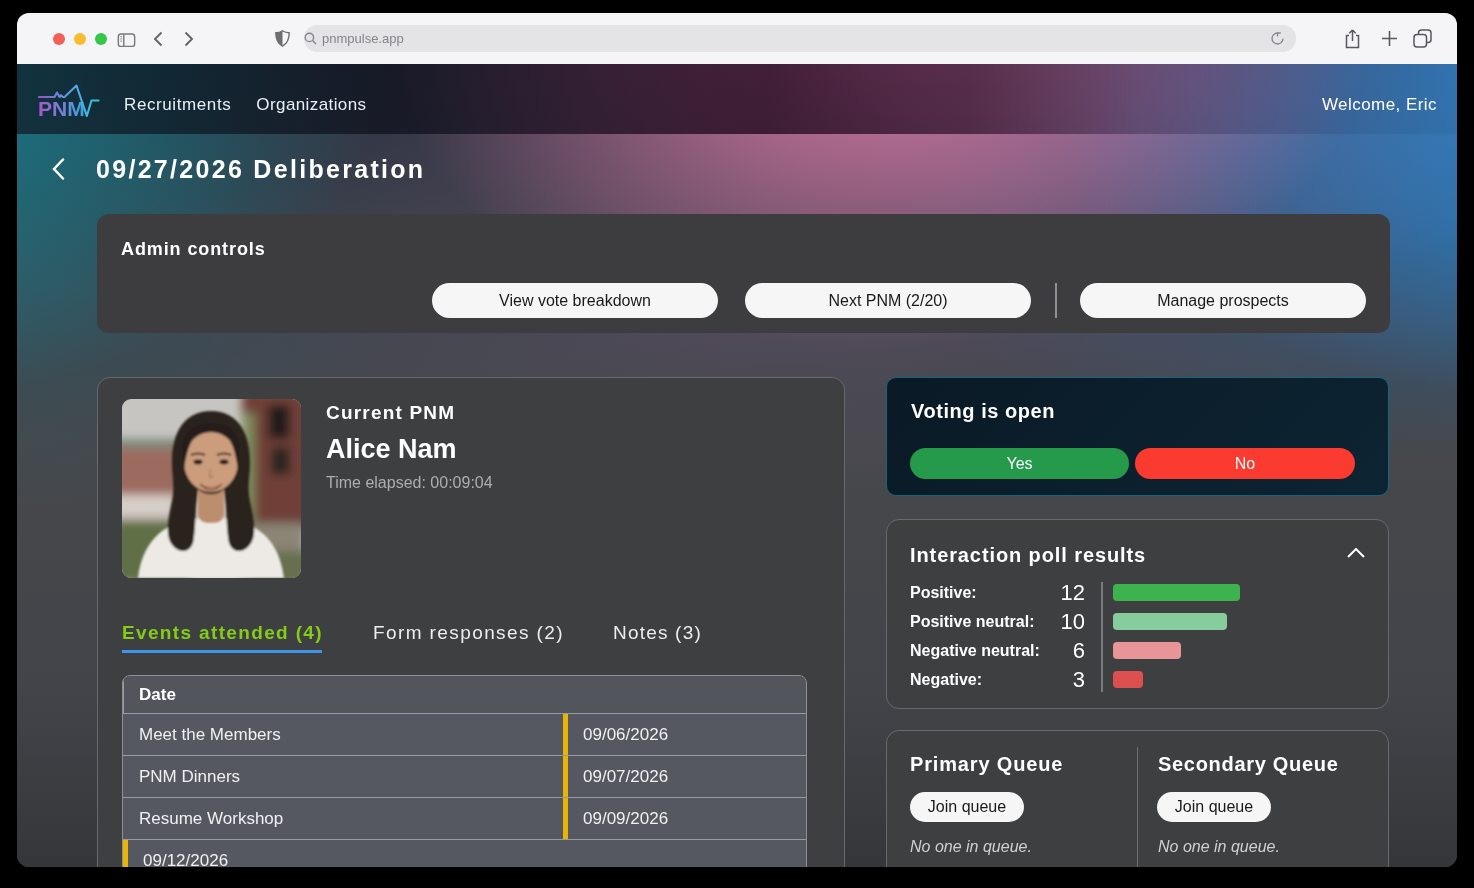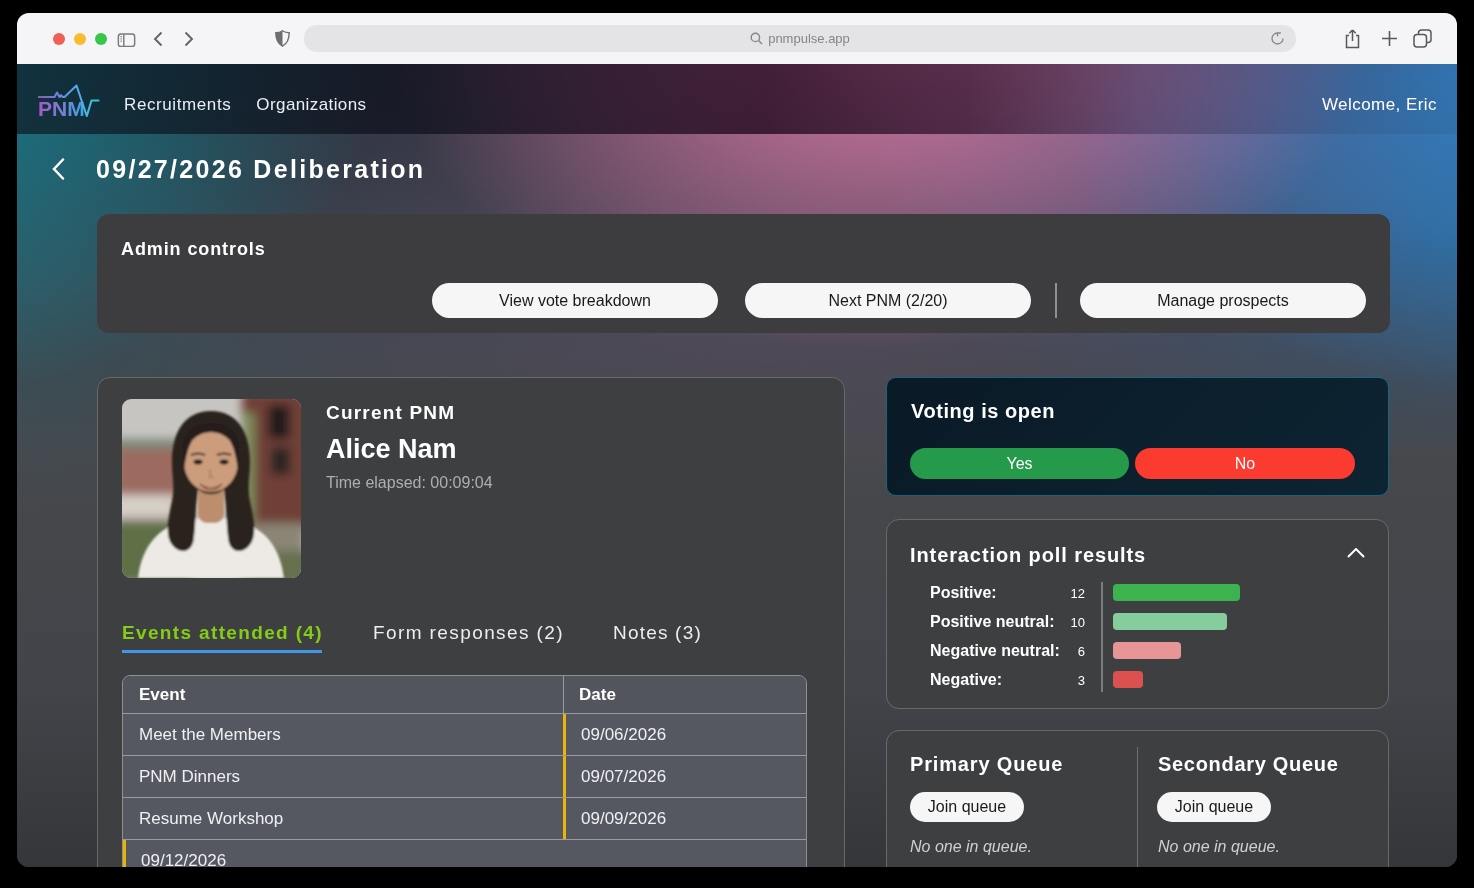--- a/index.html
+++ b/index.html
@@ -10,21 +10,21 @@
     border-radius:12px; overflow:hidden;
     box-shadow:0 10px 22px rgba(0,0,0,.7), 0 2px 6px rgba(0,0,0,.8);
     background:#3e4045;
   }
   
   #toolbar { position:absolute; left:0; top:0; width:1440px; height:51px; background:#f5f4f6; }
   .tl { position:absolute; top:19.5px; width:12px; height:12px; border-radius:50%; }
   #urlbar {
     position:absolute; left:287px; top:12px; width:992px; height:27px;
     background:#e4e3e5; border-radius:13px;
-    display:flex; align-items:center; justify-content:center;
+    display:flex; align-items:center; 
     color:#85858a; font-size:13px;
   }
   .ticon { position:absolute; }
   
   #page {
     position:absolute; left:0; top:51px; width:1440px; height:803px;
     background:
       radial-gradient(690px 450px at 860px -40px, rgba(228,128,175,.97) 0%, rgba(228,128,175,0) 72%),
       radial-gradient(1000px 440px at 850px 0px, rgba(150,80,120,.38) 0%, rgba(150,80,120,0) 70%),
       radial-gradient(1000px 270px at 760px 240px, rgba(120,85,115,.32) 0%, rgba(120,85,115,0) 70%),
@@ -180,21 +180,20 @@
       <div style="position:absolute; left:228px; top:56px; font-size:27px; font-weight:bold; color:#fff;">Alice Nam</div>
       <div style="position:absolute; left:228px; top:96px; font-size:16px; color:#aeaeb0;">Time elapsed: 00:09:04</div>
 
       <div style="position:absolute; left:24px; top:244px; font-size:19px; font-weight:bold; color:#84cc16; letter-spacing:1.35px;">Events attended (4)</div>
       <div style="position:absolute; left:24px; top:272px; width:200px; height:2.5px; background:#3f96e8;"></div>
       <div style="position:absolute; left:275px; top:244px; font-size:19px; color:#ededef; letter-spacing:1.4px;">Form responses (2)</div>
       <div style="position:absolute; left:515px; top:244px; font-size:19px; color:#ededef; letter-spacing:1.2px;">Notes (3)</div>
 
       <div id="table" style="position:absolute; left:24px; top:297px; width:685px; height:300px; border:1px solid #8f9094; border-radius:8px 8px 0 0; overflow:hidden; background:#555860;">
         <div style="height:38px; border-bottom:1px solid #9a9b9f; background:#52555c; color:#fff; font-weight:bold; font-size:17px; display:flex; align-items:center;">
-          <div style="width:440px; padding-left:16px;">Event</div>
             <div style="border-left:1px solid #9a9b9e; align-self:stretch; display:flex; align-items:center; padding-left:15px; flex:1;">Date</div>
         </div>
         <div class="trow">
             <div class="c1">Meet the Members</div>
             <div class="c2">09/06/2026</div>
           </div>
         <div class="trow">
             <div class="c1">PNM Dinners</div>
             <div class="c2">09/07/2026</div>
           </div>
@@ -249,18 +248,18 @@
       <div class="pill wpill" style="position:absolute; left:23px; top:61px; width:114px; height:30px;">Join queue</div>
       <div class="pill wpill" style="position:absolute; left:270px; top:61px; width:114px; height:30px;">Join queue</div>
       <div style="position:absolute; left:23px; top:107px; font-size:16px; font-style:italic; color:#d0d0d2;">No one in queue.</div>
       <div style="position:absolute; left:271px; top:107px; font-size:16px; font-style:italic; color:#d0d0d2;">No one in queue.</div>
     </div>
   </div>
 </div>
 <style>
   .trow { height:42px; border-bottom:1px solid #9a9b9e; display:flex; color:#f0f0f2; font-size:17px; }
   .c1 { width:440px; padding-left:16px; display:flex; align-items:center; }
-  .c2 { border-left:3px solid #eab308; flex:1; padding-left:15px; display:flex; align-items:center; }
+  .c2 { border-left:5px solid #eab308; flex:1; padding-left:15px; display:flex; align-items:center; }
   .prow { position:absolute; left:23px; width:175px; height:18px; color:#fff; display:flex; justify-content:space-between; align-items:center; }
-  .prow b { font-size:16px;margin-left:20px; }
-  .prow span { font-size:13px; font-weight:normal; }
+  .prow b { font-size:16px; }
+  .prow span { font-size:22px; font-weight:normal; }
   .bar { position:absolute; left:226px; height:17px; border-radius:4px; }
 </style>
 
 </body></html>

